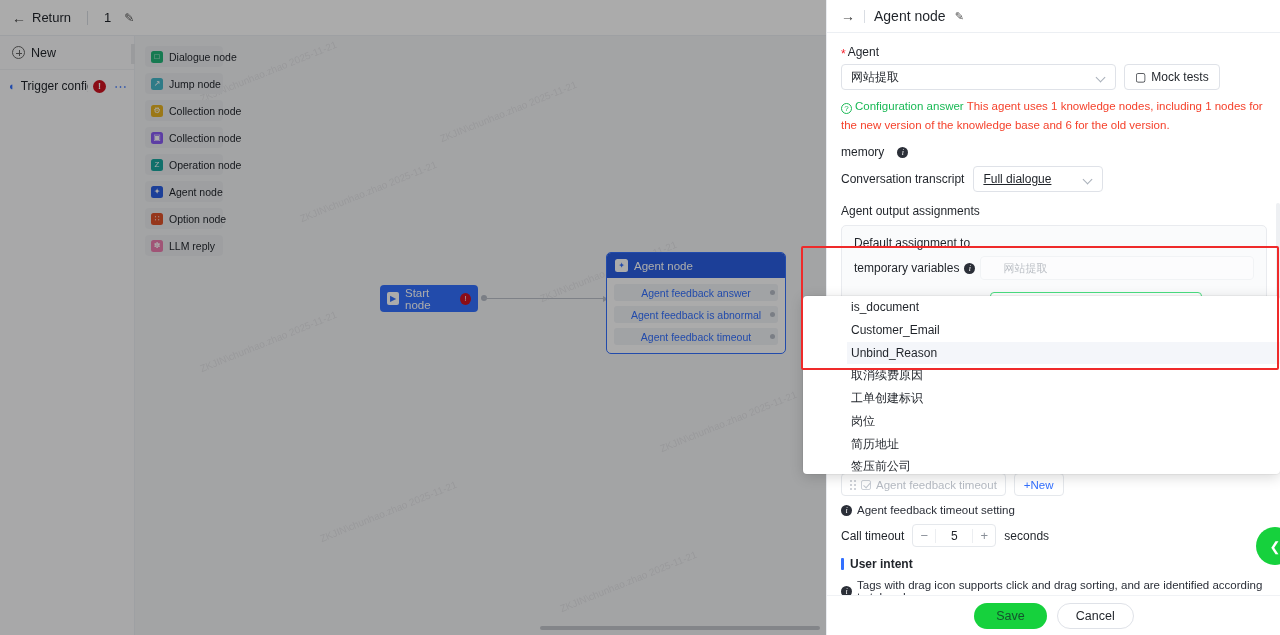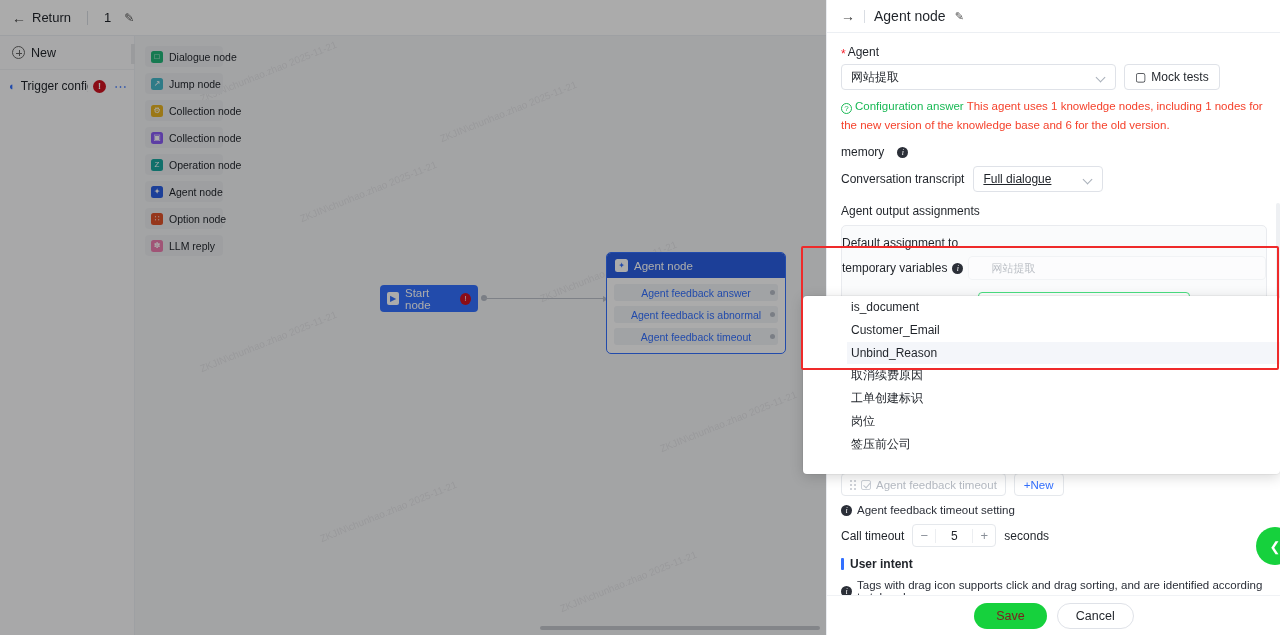--- a/index.html
+++ b/index.html
@@ -208,21 +208,21 @@
 
   .info-dot {
     display: inline-flex; width: 11px; height: 11px; border-radius: 50%;
     background: #2b2f38; color: #fff; font-size: 8px; line-height: 11px;
     align-items: center; justify-content: center; font-style: italic;
     font-family: "Liberation Serif", serif; flex: none;
   }
 
   .card {
     margin-top: 7px; border: 1px solid #e9ebef; border-radius: 5px;
-    background: #fafbfc; padding: 10px 0;
+    background: #fafbfc; padding: 10px 12px;
   }
   .card-title { font-size: 12px; color: #1f2329; }
 
   .ghost-sel {
     flex: 1; height: 24px; border: 1px solid #e8eaee; border-radius: 4px;
     background: #fff; position: relative; opacity: .45;
     display: flex; align-items: center; padding: 0 22px 0 22px; font-size: 11px;
     color: #6f7683;
   }
 
@@ -299,21 +299,21 @@
   }
   .blue-bar { width: 3px; height: 12px; background: #3370ff; border-radius: 1px; }
 
   .panel-footer {
     position: absolute; left: 0; bottom: 0; width: 454px; height: 40px;
     background: #fff; border-top: 1px solid #f0f2f5;
     display: flex; align-items: center; justify-content: center; gap: 10px;
   }
   .btn-save {
     height: 26px; padding: 0 22px; border-radius: 13px; background: #16d13d;
-    color: #7f1d1d; font-size: 12.5px; display: inline-flex; align-items: center;
+    color: #14532d; font-size: 12.5px; display: inline-flex; align-items: center;
     border: none;
   }
   .btn-cancel {
     height: 26px; padding: 0 18px; border-radius: 13px; background: #fff;
     color: #1f2329; font-size: 12.5px; display: inline-flex; align-items: center;
     border: 1px solid #dfe2e8;
   }
 
   .fab {
     position: absolute; right: -14px; top: 527px; width: 38px; height: 38px;
@@ -571,18 +571,19 @@
     </div>
   </div>
 
   <div class="dropdown">
     <div class="dd-item">is_document</div>
     <div class="dd-item">Customer_Email</div>
     <div class="dd-item sel-hl">Unbind_Reason</div>
     <div class="dd-item">取消续费原因</div>
     <div class="dd-item">工单创建标识</div>
     <div class="dd-item">岗位</div>
+    <div class="dd-item">简历地址</div>
     <div class="dd-item">签压前公司</div>
   </div>
 
   <div class="redbox"></div>
 
 </div>
 
 </body></html>

